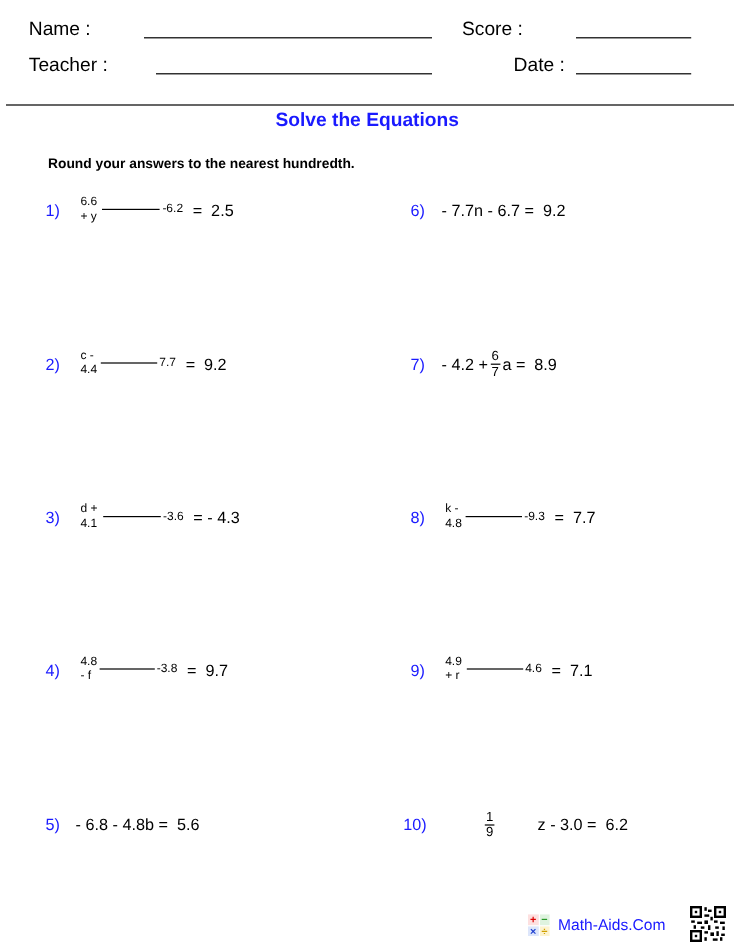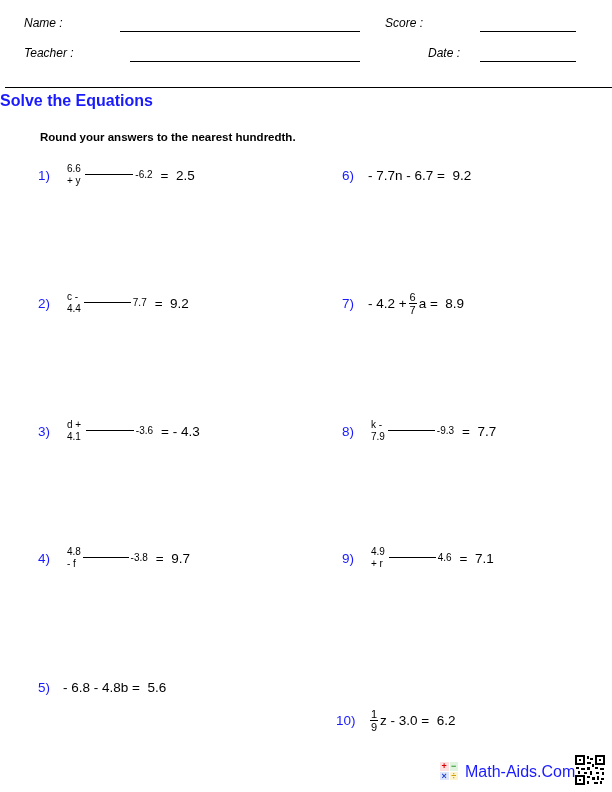--- a/index.html
+++ b/index.html
@@ -1,36 +1,36 @@
 <!DOCTYPE html>
 <html><head>
 <meta charset="utf-8">
 <style>
   html, body { margin: 0; padding: 0; background: #ffffff; }
   body { width: 612px; height: 792px; position: relative; overflow: hidden;
          font-family: "Liberation Sans", sans-serif; color: #000; }
   .abs { position: absolute; }
-  .hdr-label { font-size: 12px; font-style: italic; }
+  .hdr-label { font-size: 16px; }
   .blank { position: absolute; border-bottom: 1px solid #000; height: 0; }
   .rule { position: absolute; left: 5px; right: 0; top: 87px; border-top: 1px solid #000; }
-  .title { position: absolute; left: 0; width: 612px; top: 92px; 
+  .title { position: absolute; left: 0; width: 612px; top: 92px; text-align: center;
            font-size: 16px; font-weight: bold; color: #1a1aff; }
   .instr { position: absolute; left: 40px; top: 131px; font-size: 11.5px; font-weight: bold; }
   .prob { position: absolute; height: 44px; display: flex; align-items: center; font-size: 13.5px; }
   .num { color: #1a1aff; font-size: 13.5px; }
   .frac { display: inline-flex; flex-direction: row; align-items: center; margin: 0 6px 0 0; }
   .frac .top, .frac .bot { font-size: 10px; line-height: 12px; padding: 0 2px; }
   .frac .bar { width: 100%; border-top: 1px solid #000; margin: 5px 0 6px 0; min-width: 34px; }
   .sfrac { display: inline-flex; flex-direction: column; align-items: center; margin: 0 2px; font-size: 11px; line-height: 10px; }
   .sfrac .bar { width: 8px; border-top: 1px solid #000; margin: 1px 0; }
   .expr { white-space: pre; }
   .logo { position: absolute; left: 440px; top: 762px; width: 18px; height: 18px; display: grid;
           grid-template-columns: 1fr 1fr; grid-template-rows: 1fr 1fr; gap: 1px; }
   .logo div { font-size: 9px; line-height: 8px; text-align: center; font-weight: bold; }
-  .brand { position: absolute; left: 465px; top: 763px; font-size: 16px; color: #1a1aff; }
+  .brand { position: absolute; left: 465px; top: 763px; font-size: 13px; color: #1a1aff; }
   .qr { position: absolute; left: 575px; top: 755px; width: 30px; height: 30px; }
 </style>
 </head>
 <body>
 
 <span class="abs hdr-label" style="left:24px;top:16px;">Name :</span>
 <div class="blank" style="left:120px;width:240px;top:31px;"></div>
 <span class="abs hdr-label" style="left:24px;top:46px;">Teacher :</span>
 <div class="blank" style="left:130px;width:230px;top:61px;"></div>
 <span class="abs hdr-label" style="left:385px;top:16px;">Score :</span>
@@ -100,38 +100,38 @@
     <span>6</span>
     <span class="bar"></span>
     <span>7</span>
   </span>
   <span class="expr">a =  8.9</span>
 </div>
 
 <div class="prob" style="left:342px;top:409px;">
   <span class="num" style="width:27px;">8)</span>
   <span class="frac">
-    <span class="top">k - 7.9</span>
+    <span class="top">k - 4.8</span>
     <span class="bar"></span>
     <span class="bot">-9.3</span>
   </span>
   <span class="expr">=  7.7</span>
 </div>
 
 <div class="prob" style="left:342px;top:536px;">
   <span class="num" style="width:27px;">9)</span>
   <span class="frac">
     <span class="top">4.9 + r</span>
     <span class="bar"></span>
     <span class="bot">4.6</span>
   </span>
   <span class="expr">=  7.1</span>
 </div>
 
-<div class="prob" style="left:336px;top:698px;">
+<div class="prob" style="left:336px;top:665px;gap:34px;">
   <span class="num" style="width:32px;">10)</span>
   <span class="sfrac">
     <span>1</span>
     <span class="bar"></span>
     <span>9</span>
   </span>
   <span class="expr">z - 3.0 =  6.2</span>
 </div>
 
 <div class="logo">

